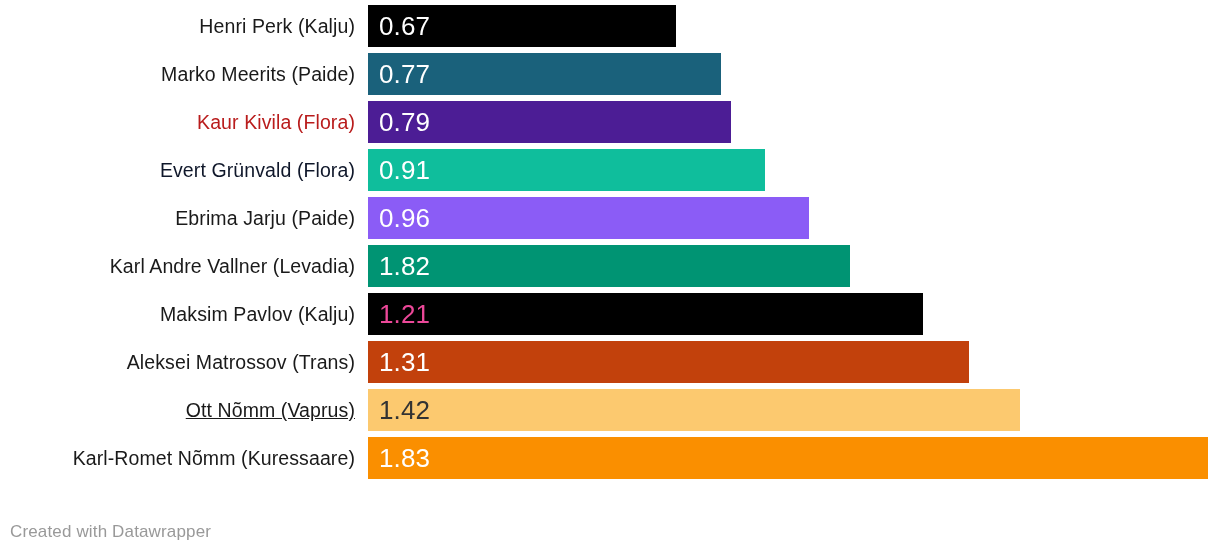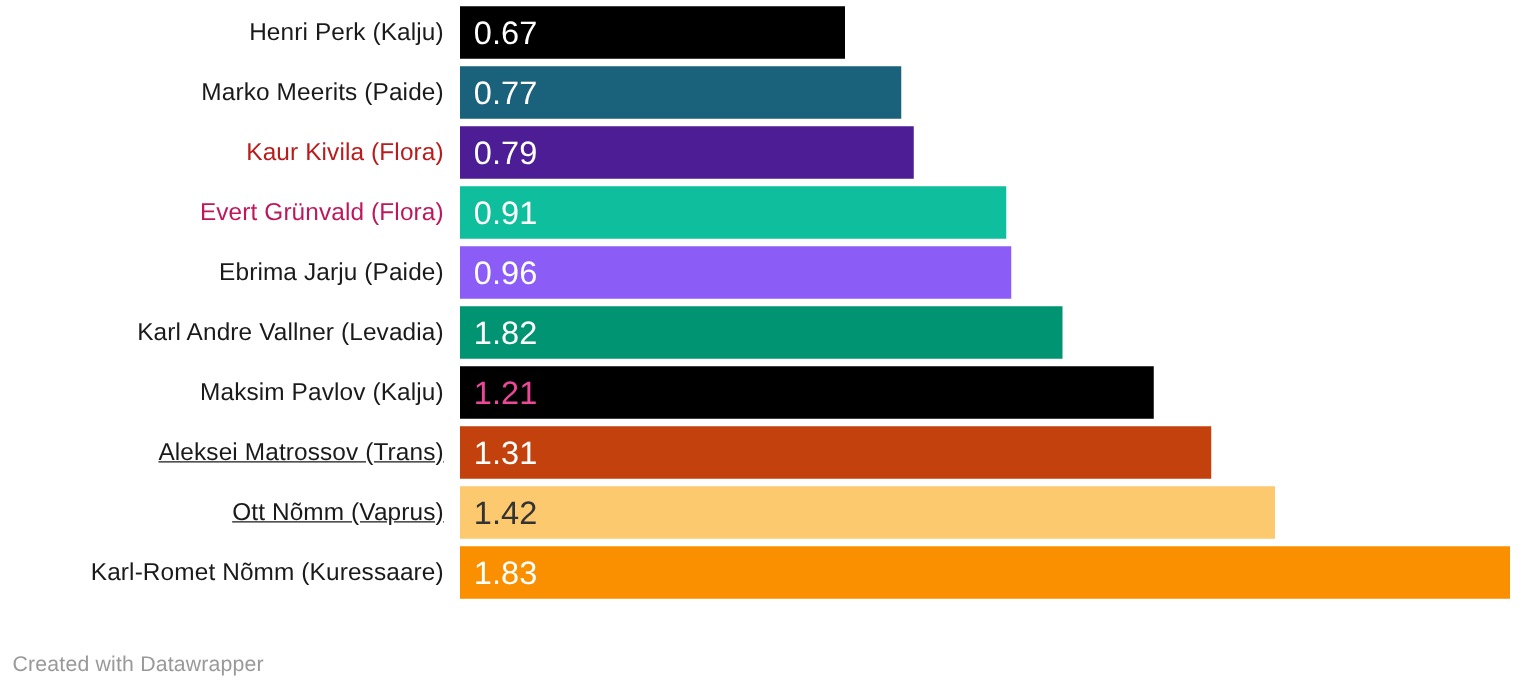--- a/index.html
+++ b/index.html
@@ -108,23 +108,23 @@
     <div class="bar-row">
       <div class="bar-label" style="color: #b91c1c; padding-left: 15px;">Kaur Kivila (Flora)</div>
       <div class="bar-track">
         <div class="bar-rect" style="width: 362.623px; background: #4c1d95;">
           <span class="bar-value" style="color: rgb(255, 255, 255);">0.79</span>
         </div>
       </div>
     </div>
 
     <div class="bar-row">
-      <div class="bar-label" style="color: #be185d; padding-left: 29px;">Evert Grünvald (Flora)</div>
+      <div class="bar-label" style="color: #0f172a; padding-left: 29px;">Evert Grünvald (Flora)</div>
       <div class="bar-track">
-        <div class="bar-rect" style="width: 437px; background: rgb(15, 190, 156);">
+        <div class="bar-rect" style="width: 397px; background: rgb(15, 190, 156);">
           <span class="bar-value" style="color: rgb(255, 255, 255);">0.91</span>
         </div>
       </div>
     </div>
 
     <div class="bar-row">
       <div class="bar-label" style="color: rgb(26, 26, 26);">Ebrima Jarju (Paide)</div>
       <div class="bar-track">
         <div class="bar-rect" style="width: 440.656px; background: #8b5cf6;">
           <span class="bar-value" style="color: rgb(255, 255, 255);">0.96</span>
@@ -144,21 +144,21 @@
     <div class="bar-row">
       <div class="bar-label" style="color: rgb(26, 26, 26);">Maksim Pavlov (Kalju)</div>
       <div class="bar-track">
         <div class="bar-rect" style="width: 555.41px; background: rgb(0, 0, 0);">
           <span class="bar-value" style="color: #ec4899;">1.21</span>
         </div>
       </div>
     </div>
 
     <div class="bar-row">
-      <div class="bar-label" style="color: rgb(26, 26, 26); text-decoration: underline;">Aleksei Matrossov (Trans)</div>
+      <div class="bar-label" style="color: rgb(26, 26, 26);">Aleksei Matrossov (Trans)</div>
       <div class="bar-track">
         <div class="bar-rect" style="width: 601.311px; background: #c2410c;">
           <span class="bar-value" style="color: rgb(255, 255, 255);">1.31</span>
         </div>
       </div>
     </div>
 
     <div class="bar-row">
       <div class="bar-label" style="color: rgb(26, 26, 26); text-decoration: underline;">Ott Nõmm (Vaprus)</div>
       <div class="bar-track">

